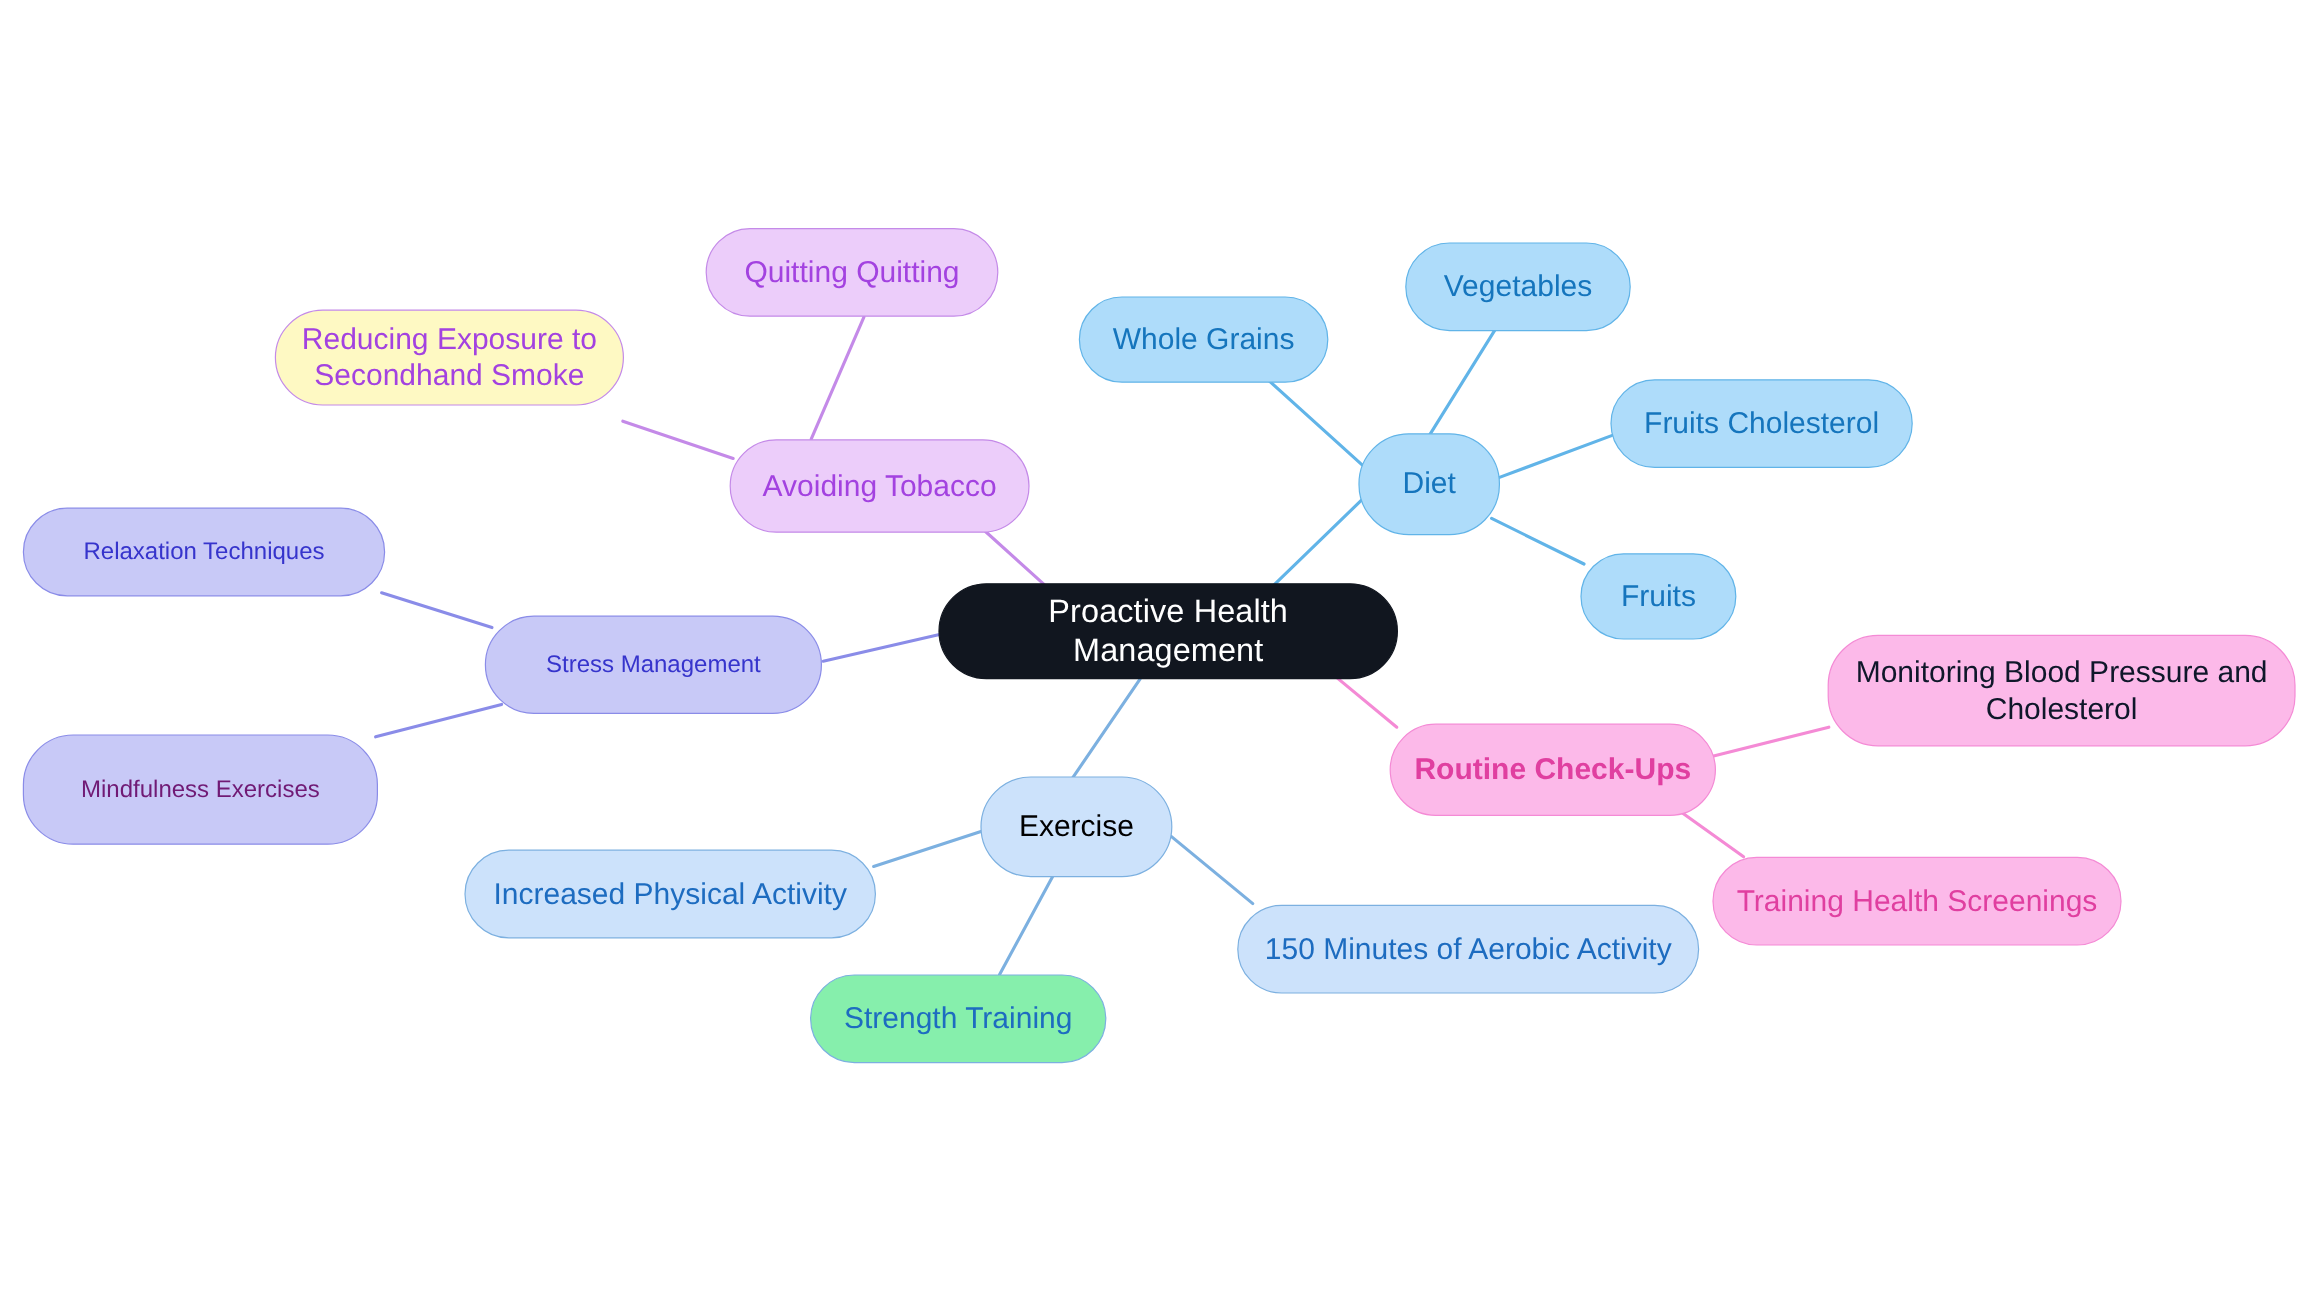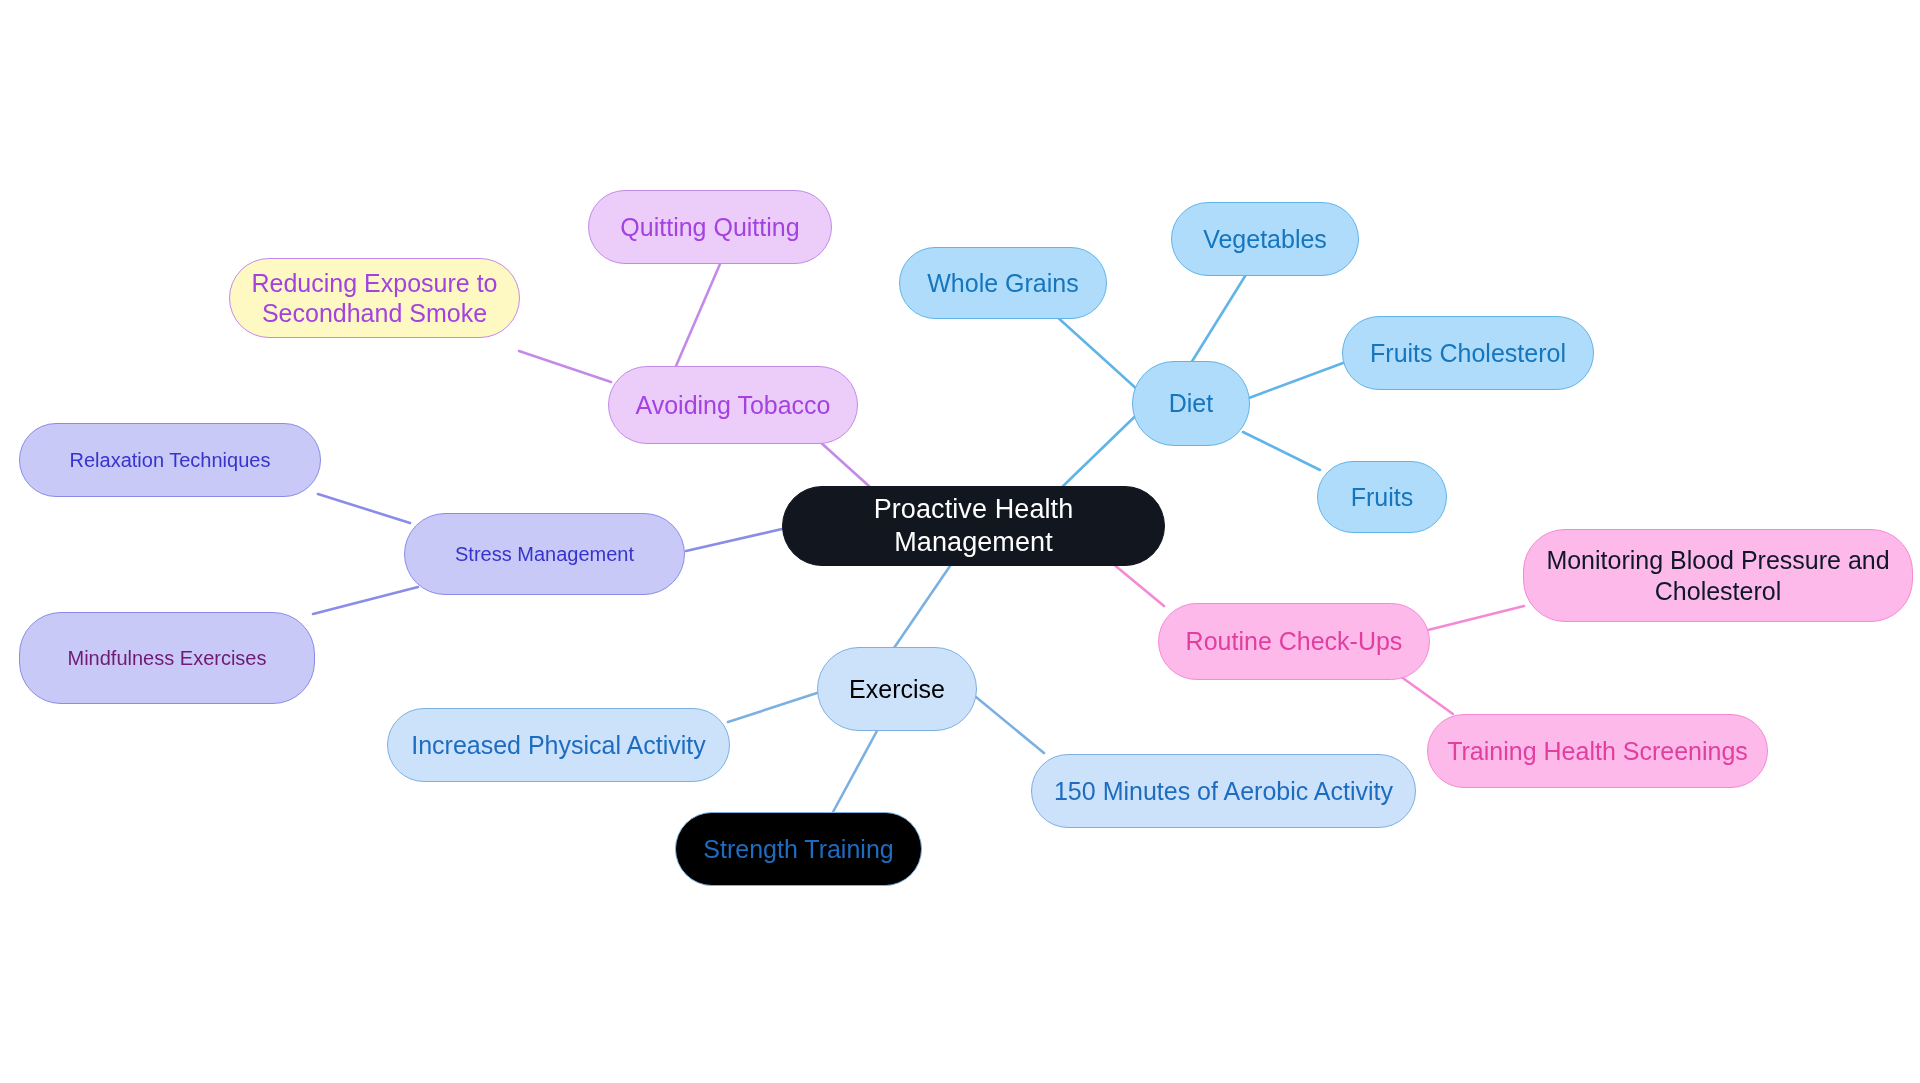--- a/index.html
+++ b/index.html
@@ -106,23 +106,23 @@
     </svg>
   <div id="nodes">
       <div class="node node-root" style="left: 782px; top: 486px; width: 383px; height: 80px;">Proactive Health Management</div>
       <div class="node node-blue" style="left: 1132px; top: 361px; width: 118px; height: 85px;">Diet</div>
       <div class="node node-blue" style="left: 899px; top: 247px; width: 208px; height: 72px; background: rgb(174, 220, 250); border-color: rgb(97, 180, 232); color: rgb(21, 117, 189);">Whole Grains</div>
       <div class="node node-blue" style="left: 1171px; top: 202px; width: 188px; height: 74px; background: rgb(174, 220, 250); border-color: rgb(97, 180, 232); color: rgb(21, 117, 189);">Vegetables</div>
       <div class="node node-blue" style="left: 1342px; top: 316px; width: 252px; height: 74px; background: rgb(174, 220, 250); border-color: rgb(97, 180, 232); color: rgb(21, 117, 189);">Fruits Cholesterol</div>
       <div class="node node-blue" style="left: 1317px; top: 461px; width: 130px; height: 72px; background: rgb(174, 220, 250); border-color: rgb(97, 180, 232); color: rgb(21, 117, 189);">Fruits</div>
       <div class="node node-lightblue" style="left: 817px; top: 647px; width: 160px; height: 84px;">Exercise</div>
       <div class="node node-lightblue" style="left: 387px; top: 708px; width: 343px; height: 74px; background: rgb(204, 226, 251); border-color: rgb(124, 176, 224); color: rgb(29, 108, 192);">Increased Physical Activity</div>
-      <div class="node node-lightblue" style="left: 675px; top: 812px; width: 247px; height: 74px; background: #000000; border-color: rgb(124, 176, 224); color: rgb(29, 108, 192); text-align: right;">Strength Training</div>
+      <div class="node node-lightblue" style="left: 675px; top: 812px; width: 247px; height: 74px; background: #86efac; border-color: rgb(124, 176, 224); color: rgb(29, 108, 192); text-align: right;">Strength Training</div>
       <div class="node node-lightblue" style="left: 1031px; top: 754px; width: 385px; height: 74px; background: rgb(204, 226, 251); border-color: rgb(124, 176, 224); color: rgb(29, 108, 192);">150 Minutes of Aerobic Activity</div>
-      <div class="node node-pink" style="left: 1158px; top: 603px; width: 272px; height: 77px;">Routine Check-Ups</div>
+      <div class="node node-pink" style="left: 1158px; top: 603px; width: 272px; height: 77px; font-weight: bold;">Routine Check-Ups</div>
       <div class="node node-pink" style="left: 1523px; top: 529px; width: 390px; height: 93px; background: rgb(252, 185, 233); border-color: rgb(244, 138, 213); color: #0f172a;">Monitoring Blood Pressure and
 Cholesterol</div>
       <div class="node node-pink" style="left: 1427px; top: 714px; width: 341px; height: 74px; background: rgb(252, 185, 233); border-color: rgb(244, 138, 213); color: rgb(224, 63, 160);">Training Health Screenings</div>
       <div class="node node-orchid" style="left: 608px; top: 366px; width: 250px; height: 78px;">Avoiding Tobacco</div>
       <div class="node node-orchid" style="left: 588px; top: 190px; width: 244px; height: 74px; background: rgb(236, 205, 250); border-color: rgb(196, 138, 232); color: rgb(163, 66, 224);">Quitting Quitting</div>
       <div class="node node-orchid" style="left: 229px; top: 258px; width: 291px; height: 80px; background: #fef9c3; border-color: rgb(196, 138, 232); color: rgb(163, 66, 224);">Reducing Exposure to
 Secondhand Smoke</div>
       <div class="node node-periwinkle" style="left: 404px; top: 513px; width: 281px; height: 82px;">Stress Management</div>
       <div class="node node-periwinkle" style="left: 19px; top: 423px; width: 302px; height: 74px; background: rgb(200, 201, 247); border-color: rgb(138, 140, 232); color: rgb(54, 52, 204);">Relaxation Techniques</div>
       <div class="node node-periwinkle" style="left: 19px; top: 612px; width: 296px; height: 92px; background: rgb(200, 201, 247); border-color: rgb(138, 140, 232); color: #701a75;">Mindfulness Exercises</div>

